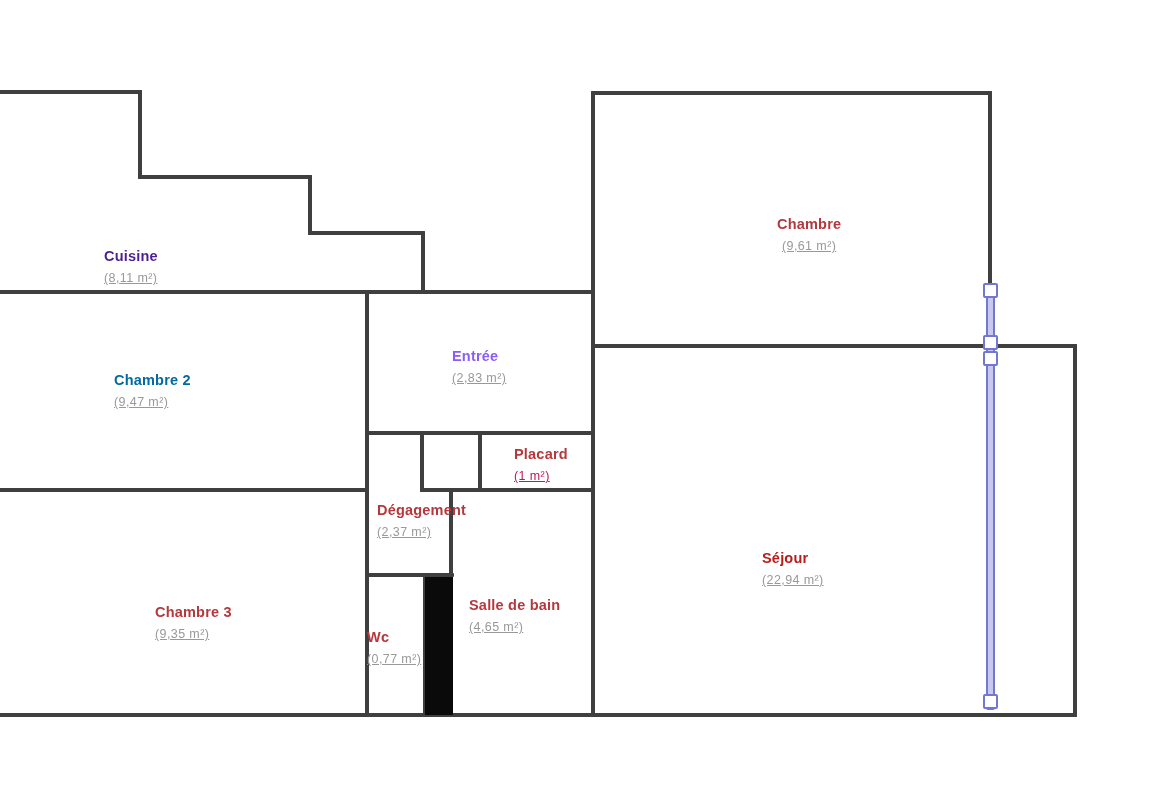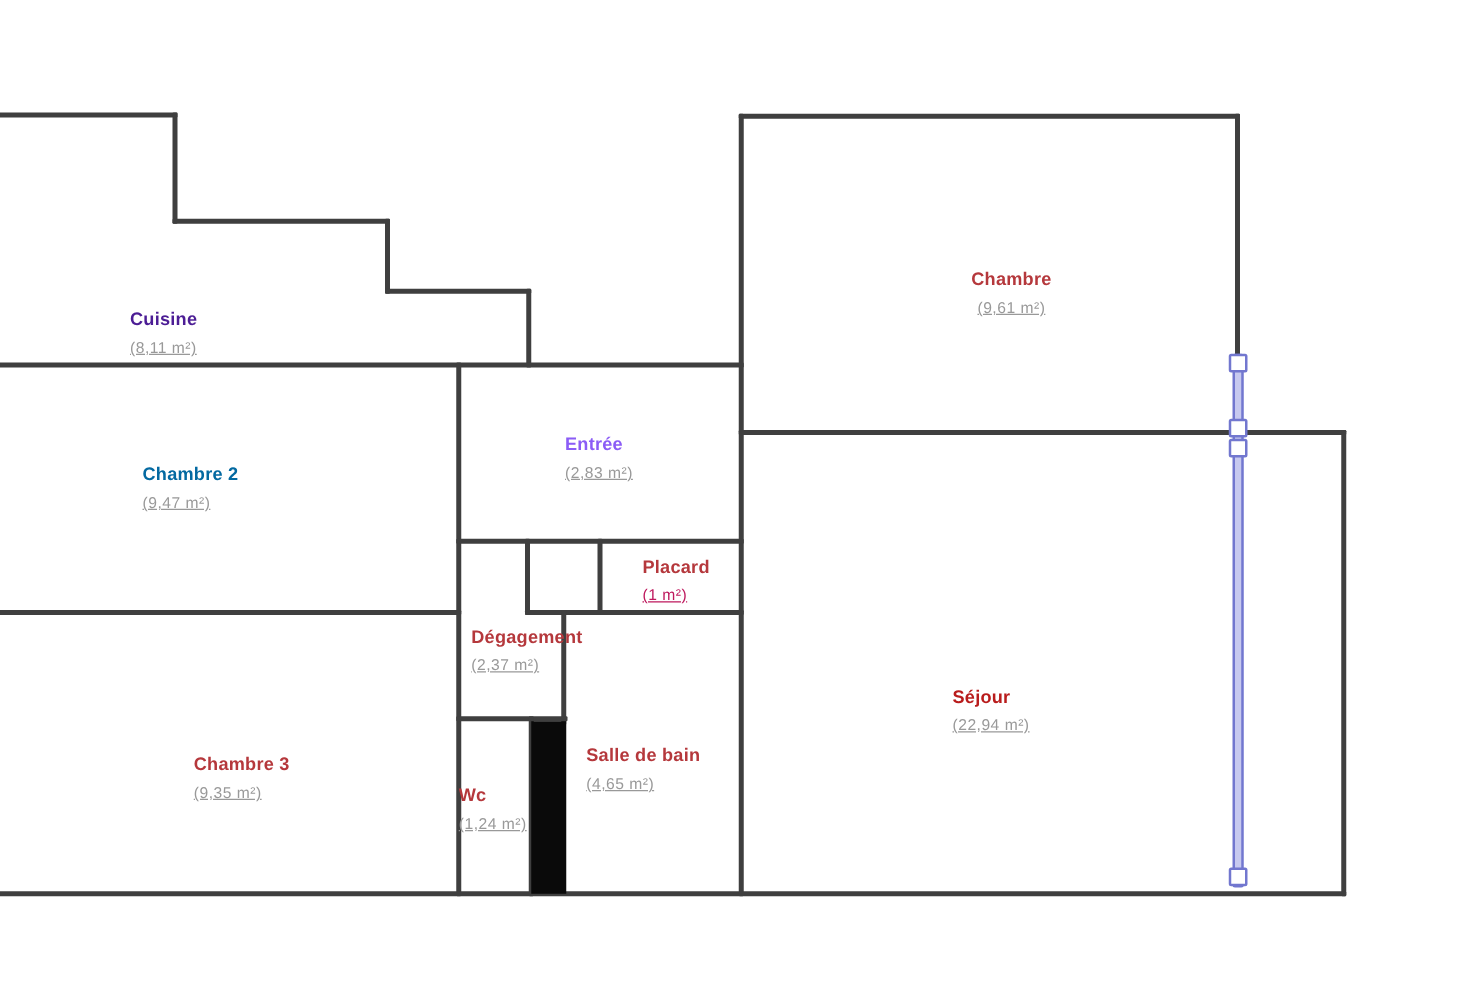--- a/index.html
+++ b/index.html
@@ -88,21 +88,21 @@
     <div class="room" style="left: 377px; top: 502px;">
       <div class="rname" style="color: rgb(181, 56, 60);">Dégagement</div>
       <div class="rarea" style="color: rgb(153, 153, 153);">(2,37 m²)</div>
     </div>
     <div class="room" style="left: 121px; top: 604px; margin-left: 34px;">
       <div class="rname" style="color: rgb(181, 56, 60);">Chambre 3</div>
       <div class="rarea" style="color: rgb(153, 153, 153);">(9,35 m²)</div>
     </div>
     <div class="room" style="left: 367px; top: 629px;">
       <div class="rname" style="color: rgb(181, 56, 60);">Wc</div>
-      <div class="rarea" style="color: rgb(153, 153, 153);">(1,24 m²)</div>
+      <div class="rarea" style="color: rgb(153, 153, 153);">(0,77 m²)</div>
     </div>
     <div class="room" style="left: 469px; top: 597px;">
       <div class="rname" style="color: rgb(181, 56, 60);">Salle de bain</div>
       <div class="rarea" style="color: rgb(153, 153, 153);">(4,65 m²)</div>
     </div>
     <div class="room" style="left: 762px; top: 550px;">
       <div class="rname" style="color: #b91c1c;">Séjour</div>
       <div class="rarea" style="color: rgb(153, 153, 153);">(22,94 m²)</div>
     </div>
   </div>

